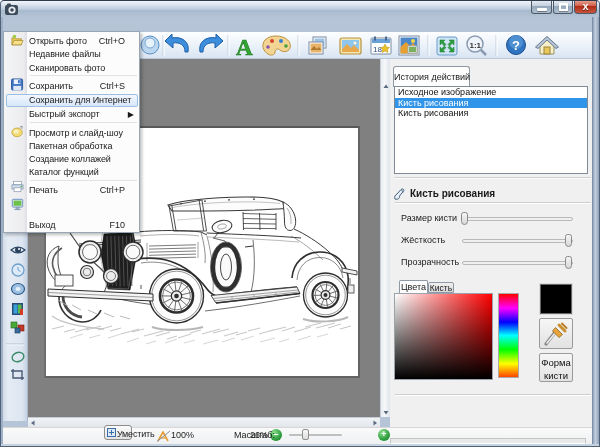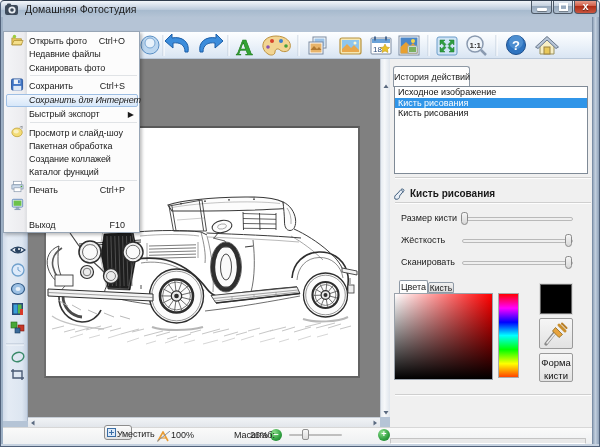--- a/index.html
+++ b/index.html
@@ -87,21 +87,20 @@
 <body>
 <div id="win">
 <div id="frame"></div>
 <div id="titlebar"></div>
 <div id="titleicon"><svg width="14" height="13" viewBox="0 0 14 13">
         <rect x="0" y="2" width="13" height="10" rx="2" fill="#3d4a5a"></rect>
         <circle cx="7" cy="7" r="3.6" fill="#e8edf2"></circle>
         <circle cx="7" cy="7" r="1.8" fill="#3d4a5a"></circle>
         <rect x="2" y="0.5" width="4" height="3" rx="1" fill="#3d4a5a"></rect>
       </svg></div>
-<div id="titletext">Домашняя Фотостудия</div>
 <div class="capbtn" id="btnmin">
       <div class="minline"></div>
     </div>
 <div class="capbtn" id="btnmax">
       <div class="maxbox"></div>
     </div>
 <div class="capbtn" id="btnclose">
       <div class="closex">x</div>
     </div>
 
@@ -350,21 +349,21 @@
         <path d="M8.2 2 L10.5 4" stroke="#44617f" stroke-width="1"></path>
       </svg></div>
 <div id="bheader">Кисть рисования</div>
 <div class="groove" style="left:395px;top:202px;width:196px;"></div>
 <div class="plabel" style="top:213px;">Размер кисти</div>
 <div class="ptrack" style="top:217px;"></div>
 <div class="pthumb" style="left:461px;top:212px;"></div>
 <div class="plabel" style="top:235px;">Жёсткость</div>
 <div class="ptrack" style="top:239px;"></div>
 <div class="pthumb" style="left:565px;top:234px;"></div>
-<div class="plabel" style="top:257px;">Сканировать</div>
+<div class="plabel" style="top:257px;">Прозрачность</div>
 <div class="ptrack" style="top:261px;"></div>
 <div class="pthumb" style="left:565px;top:256px;"></div>
 <div class="tab" id="tabc1">Цвета</div>
 <div class="tab" id="tabc2">Кисть</div>
 <div id="svbox"></div>
 <div id="huebar"></div>
 <div id="swatch"></div>
 <div class="pbtn" style="top:318px;height:31px;"><svg width="26" height="26" viewBox="0 0 26 26" style="margin-top:2px;">
         <path d="M3 23 L13 10" stroke="#8a8a8a" stroke-width="3.4" stroke-linecap="round"></path>
         <path d="M4 22 L13 11" stroke="#ececec" stroke-width="1.6" stroke-linecap="round"></path>
@@ -414,21 +413,21 @@
  <div class="ditem" style="top:30.5px;">Сканировать фото</div>
  <div class="dsep" style="top:43px;"></div>
  <div class="dico" style="top:46px;"><svg width="14" height="13" viewBox="0 0 14 13">
           <rect x="0.5" y="0.5" width="12" height="12" rx="1.5" fill="#3f74c4" stroke="#2c569a"></rect>
           <rect x="3" y="1" width="7" height="5" fill="#eef3fa"></rect>
           <rect x="2.5" y="8" width="8.5" height="5" fill="#dfe9f6"></rect>
           <rect x="7.5" y="1.8" width="2" height="3.4" fill="#3f74c4"></rect>
         </svg></div>
  <div class="ditem" style="top:48.5px;">Сохранить</div>
       <div class="dkey" style="top:48.5px;">Ctrl+S</div>
- <div class="ditem" style="top:62.5px;font-style:italic;">Сохранить для Интернет</div>
+ <div class="ditem" style="top:62.5px;">Сохранить для Интернет</div>
  <div class="ditem" style="top:76.5px;">Быстрый экспорт</div>
       <div class="darrow" style="top:77.5px;">▶</div>
  <div class="dsep" style="top:89.5px;"></div>
  <div class="dico" style="top:93px;"><svg width="15" height="14" viewBox="0 0 15 14">
           <ellipse cx="7" cy="8" rx="6" ry="5" fill="#f3dc76" stroke="#b99a30" stroke-width=".8"></ellipse>
           <ellipse cx="6" cy="7" rx="3" ry="2.2" fill="#faf0c0"></ellipse>
           <path d="M10 2 L13 1 L12.5 4" fill="none" stroke="#8a8f96" stroke-width="1"></path>
         </svg></div>
  <div class="ditem" style="top:95.5px;">Просмотр и слайд-шоу</div>
  <div class="ditem" style="top:108.5px;">Пакетная обработка</div>

